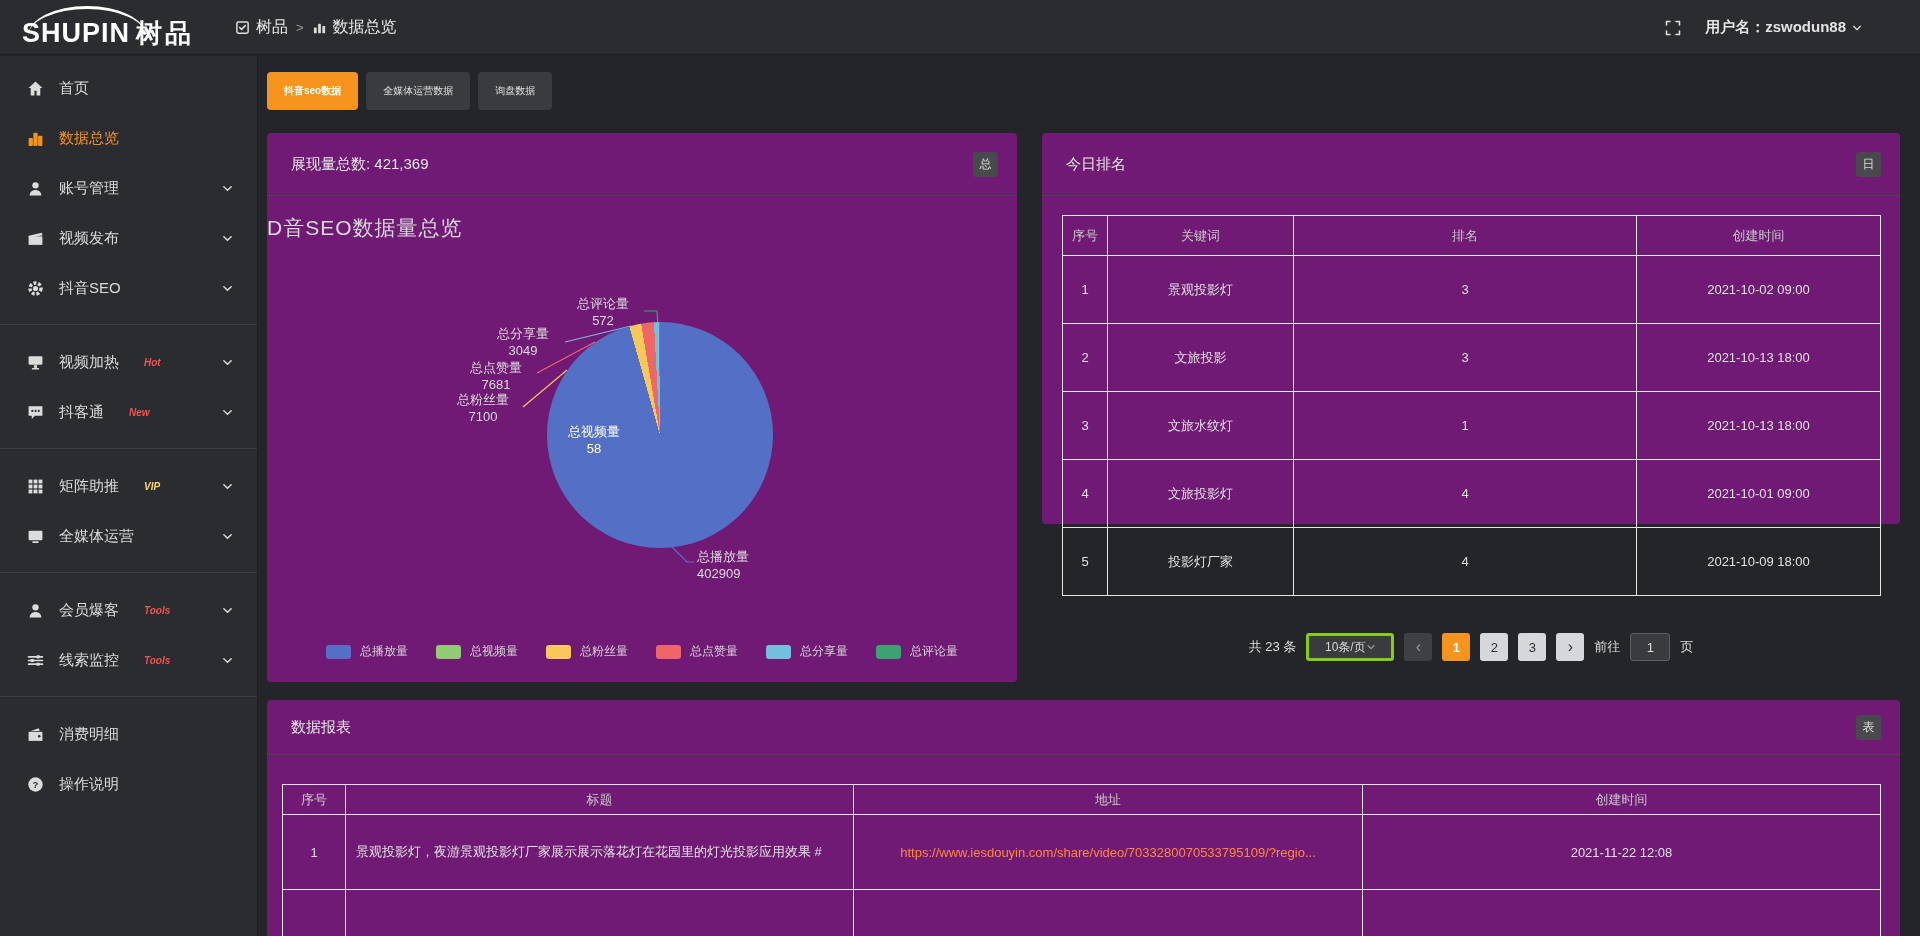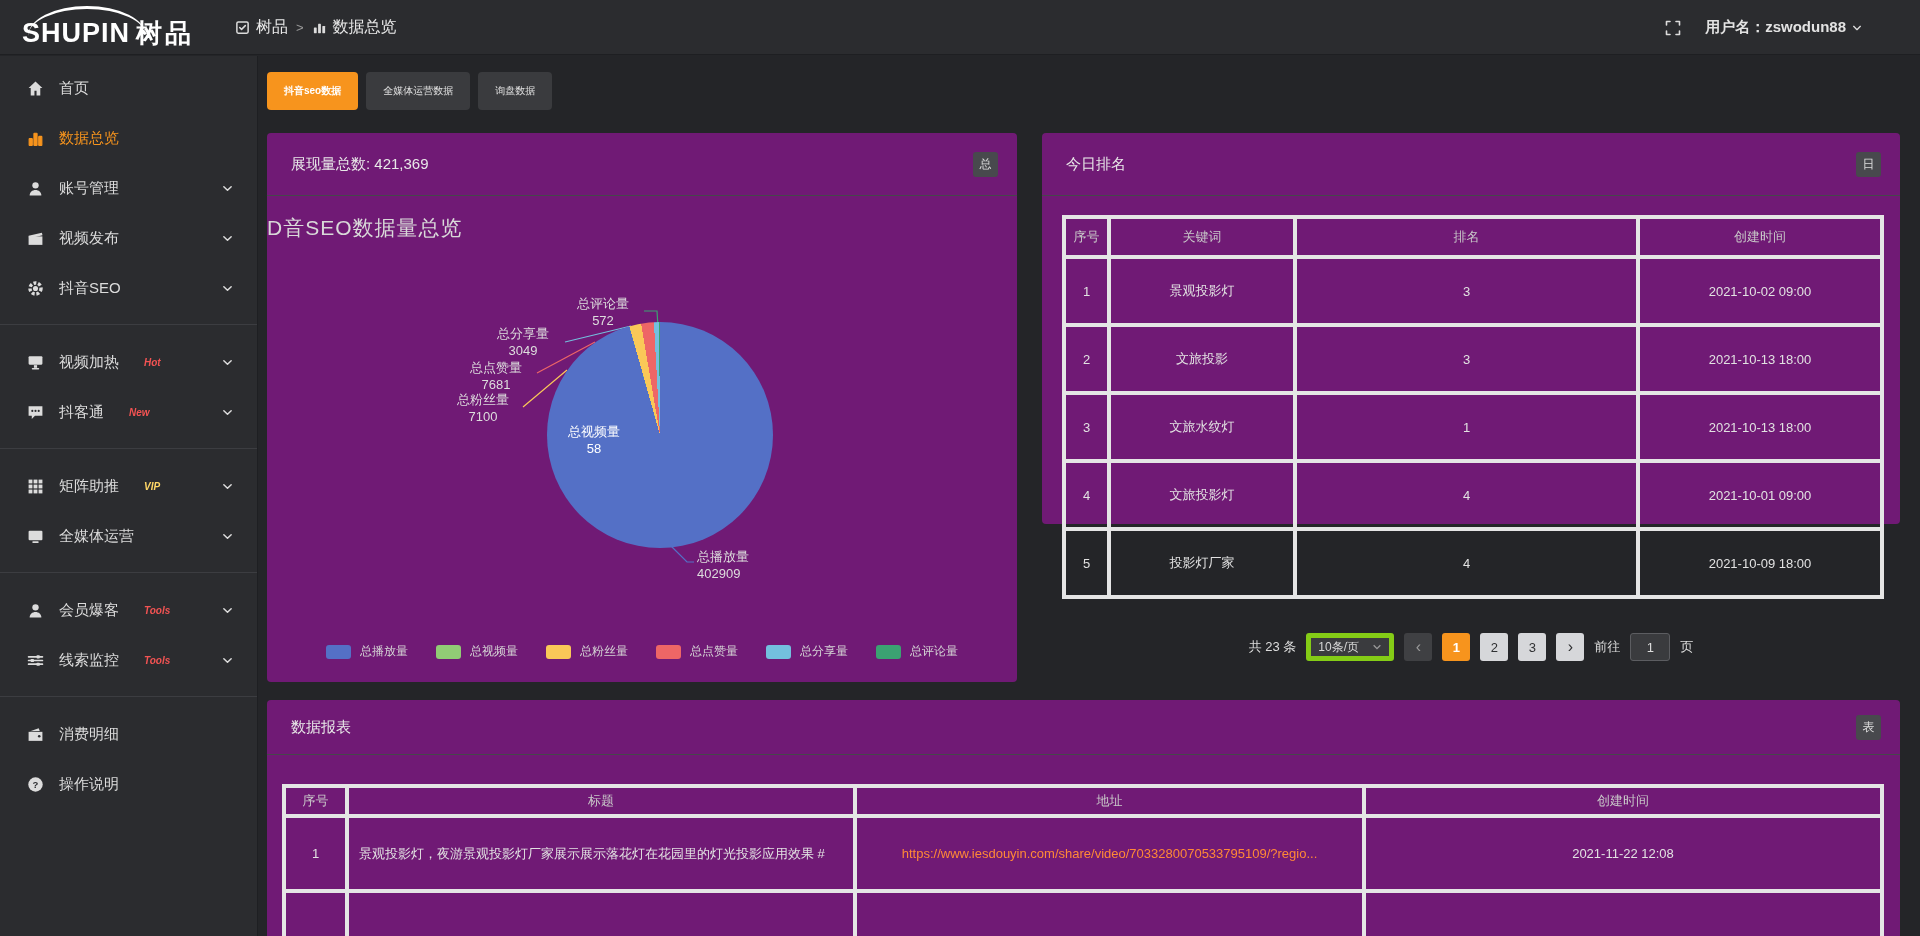--- a/index.html
+++ b/index.html
@@ -68,33 +68,33 @@
   .pie-label.inside { color:#ffffff; }
   .leader-svg { position:absolute; left:0; top:0; pointer-events:none; }
   .legend { position:absolute; left:0; top:447px; width:100%; display:flex;
     justify-content:center; gap:28px; }
   .legend-item { display:flex; align-items:center; gap:9px; cursor:pointer; }
   .legend-swatch { width:25px; height:14px; border-radius:3px; }
   .legend-label { color:#d6d6d6; font-size:12px; }
 
   
   table { border-collapse:collapse; table-layout:fixed; }
-  th, td { border:4px solid #e5e5e5; color:#e2e2e2; font-size:13px; text-align:center;
+  th, td { border:1px solid #e5e5e5; color:#e2e2e2; font-size:13px; text-align:center;
     font-weight:normal; overflow:hidden; white-space:nowrap; text-overflow:ellipsis; }
   th { color:#c9c9c9; }
 
   #ranking-table { position:absolute; left:20px; top:82px; width:818px; }
   #ranking-table th { height:40px; }
   #ranking-table td { height:68px; }
 
   .pagination { position:absolute; left:0; top:500px; width:100%; display:flex;
     justify-content:center; align-items:center; gap:10px; color:#dddddd; font-size:13px; }
-  .page-select { width:88px; height:28px; border:5px solid #84cc16; border-radius:3px;
+  .page-select { width:88px; height:28px; border:3px solid #84cc16; border-radius:3px;
     background:#3a3b3e; color:#d8d8d8; font-size:12px; display:flex; align-items:center;
-    justify-content:space-between; padding:0 7px; cursor:pointer; }
+    justify-content:center; padding:0 7px; cursor:pointer; }
   .pg-btn { min-width:28px; height:28px; border-radius:3px; display:flex;
     align-items:center; justify-content:center; font-size:13px; cursor:pointer; }
   .pg-prev { background:#3f4043; color:#9a9a9a; font-size:16px; }
   .pg-num { background:#d6d7da; color:#303133; }
   .pg-num.active { background:#f7941d; color:#fff; font-weight:bold; }
   .pg-next { background:#d6d7da; color:#303133; font-size:16px; }
   .goto-input { width:40px; height:28px; background:#3a3b3e; border:1px solid #5c5d61;
     border-radius:3px; color:#ddd; font-size:13px; text-align:center; outline:none; }
 
   #report-table { position:absolute; left:15px; top:84px; width:1598px; }

